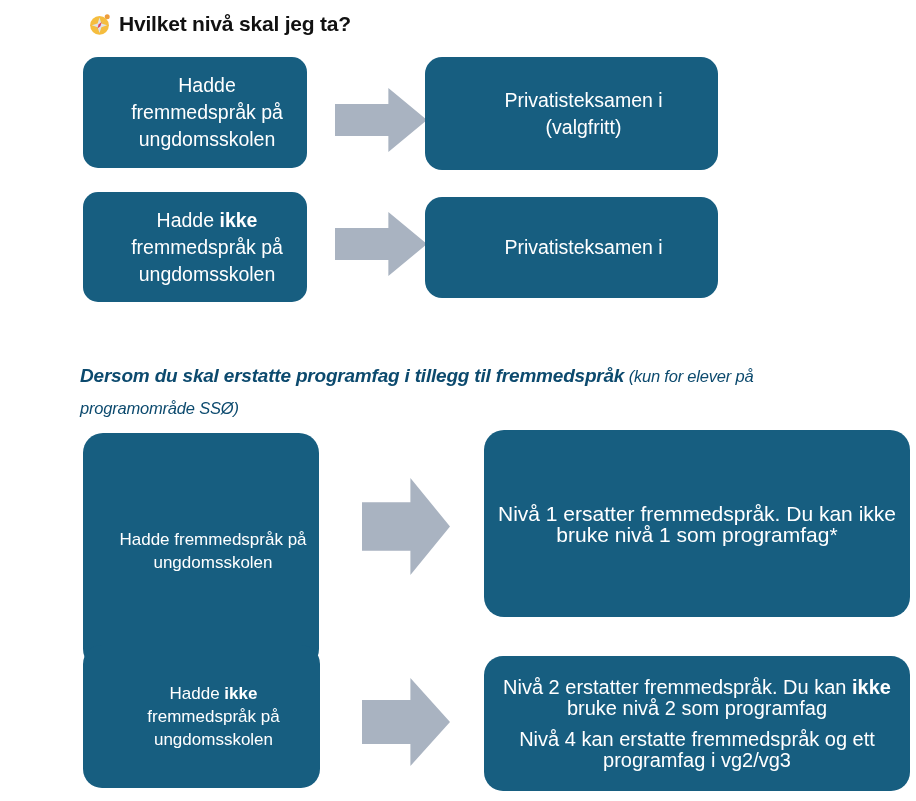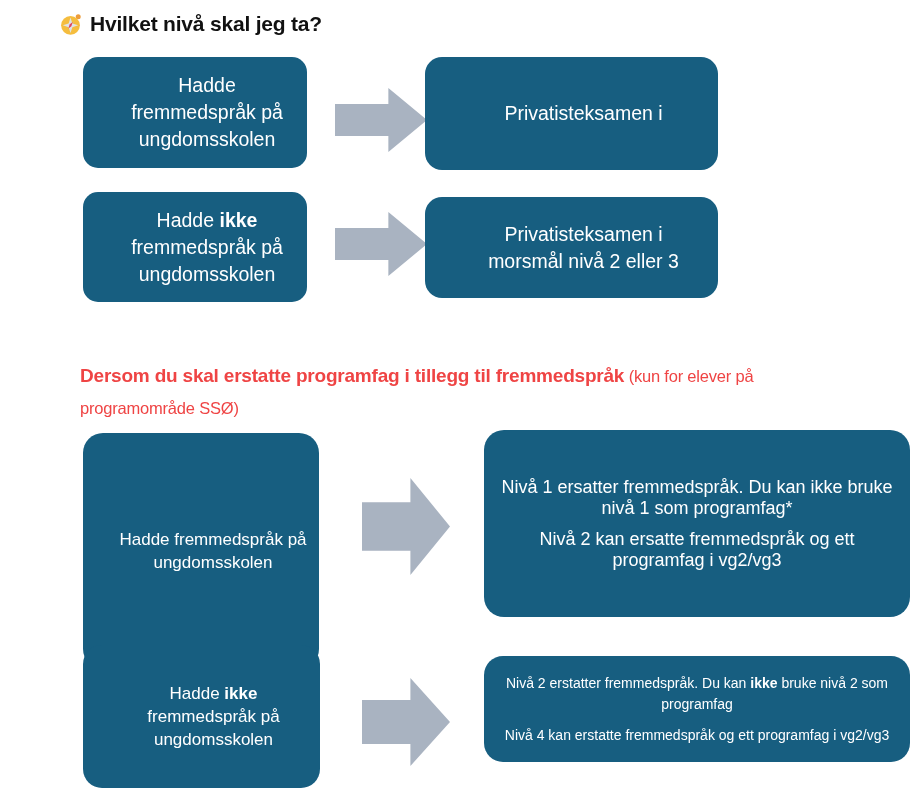--- a/index.html
+++ b/index.html
@@ -1,48 +1,48 @@
 <!DOCTYPE html>
 <html><head>
 <meta charset="utf-8">
 <style>
   html,body{margin:0;padding:0;background:#ffffff;}
   .page{
     position:relative;width:916px;height:801px;background:#ffffff;overflow:hidden;
     font-family:"Liberation Sans", sans-serif;color:#000;
   }
   
-  .title-row{position:absolute;left:60px;top:12px;display:flex;align-items:center;gap:8px;}
+  .title-row{position:absolute;left:89px;top:12px;display:flex;align-items:center;gap:8px;}
   .title-row h1{margin:0;font-size:21px;font-weight:700;letter-spacing:-0.2px;color:#111;}
   .emoji{display:inline-flex;width:22px;height:24px;}
   
   .box{
     position:absolute;background:#175E80;color:#fff;
     display:flex;flex-direction:column;justify-content:center;align-items:center;
     text-align:center;
   }
   .box .line{width:100%;margin-left:24px;}
   .box .para{margin:5px 12px;}
   
   .s1r1-left {left:83px;top:57px;width:224px;height:111px;border-radius:15px;font-size:19.5px;line-height:27px;}
   .s1r1-right{left:425px;top:57px;width:293px;height:113px;border-radius:17px;font-size:19.5px;line-height:27px;}
   .s1r2-left {left:83px;top:192px;width:224px;height:110px;border-radius:15px;font-size:19.5px;line-height:27px;}
   .s1r2-right{left:425px;top:197px;width:293px;height:101px;border-radius:17px;font-size:19.5px;line-height:27px;}
   .arrow{position:absolute;}
   .arrow1{left:335px;top:88px;width:92px;height:64px;}
   .arrow2{left:335px;top:212px;width:92px;height:64px;}
   
-  .heading{position:absolute;left:80px;top:360px;width:772px;font-size:19px;line-height:31px;color:#ef4444;letter-spacing:-0.2px;}
+  .heading{position:absolute;left:80px;top:360px;width:772px;font-size:19px;line-height:31px;color:#0c4a6e;letter-spacing:-0.2px;font-style:italic;}
   .heading .hb{font-weight:700;}
   .heading .hn{font-weight:400;font-size:16.5px;}
   
   .s2r1-left {left:83px;top:433px;width:236px;height:236px;border-radius:20px;font-size:17px;line-height:23px;}
-  .s2r1-right{left:484px;top:430px;width:426px;height:187px;border-radius:20px;font-size:18px;line-height:21px;}
+  .s2r1-right{left:484px;top:430px;width:426px;height:187px;border-radius:20px;font-size:21px;line-height:21px;}
   .s2r2-left {left:83px;top:645px;width:237px;height:143px;border-radius:19px;font-size:17px;line-height:23px;}
-  .s2r2-right{left:484px;top:656px;width:426px;height:106px;border-radius:19px;font-size:14px;line-height:21px;}
+  .s2r2-right{left:484px;top:656px;width:426px;height:135px;border-radius:19px;font-size:20px;line-height:21px;}
   .arrow3{left:362px;top:478px;width:88px;height:97px;}
   .arrow4{left:362px;top:678px;width:88px;height:88px;}
   b{font-weight:700;}
 </style>
 </head>
 <body>
 
 <div class="page">
 
   <div class="title-row">
@@ -61,49 +61,48 @@
   <div class="box s1r1-left">
     <div class="line">Hadde</div>
     <div class="line">fremmedspråk på</div>
     <div class="line">ungdomsskolen</div>
   </div>
   <svg class="arrow arrow1" viewBox="0 0 100 70" preserveAspectRatio="none">
     <polygon points="0,17.5 58,17.5 58,0 100,35 58,70 58,52.5 0,52.5" fill="#A9B3C1"></polygon>
   </svg>
   <div class="box s1r1-right">
     <div class="line">Privatisteksamen i</div>
+    <div class="line">(valgfritt)</div>
   </div>
 
   <div class="box s1r2-left">
     <div class="line"><span>Hadde </span><b>ikke</b></div>
     <div class="line">fremmedspråk på</div>
     <div class="line">ungdomsskolen</div>
   </div>
   <svg class="arrow arrow2" viewBox="0 0 100 70" preserveAspectRatio="none">
     <polygon points="0,17.5 58,17.5 58,0 100,35 58,70 58,52.5 0,52.5" fill="#A9B3C1"></polygon>
   </svg>
   <div class="box s1r2-right">
     <div class="line">Privatisteksamen i</div>
-    <div class="line">morsmål nivå 2 eller 3</div>
   </div>
 
   <div class="heading">
     <span class="hb">Dersom du skal erstatte programfag i tillegg til fremmedspråk</span><span class="hn"> (kun for elever på programområde SSØ)</span>
   </div>
 
   <div class="box s2r1-left">
     <div class="line">Hadde fremmedspråk på</div>
     <div class="line">ungdomsskolen</div>
   </div>
   <svg class="arrow arrow3" viewBox="0 0 100 70" preserveAspectRatio="none">
     <polygon points="0,17.5 55,17.5 55,0 100,35 55,70 55,52.5 0,52.5" fill="#A9B3C1"></polygon>
   </svg>
   <div class="box s2r1-right">
     <div class="para">Nivå 1 ersatter fremmedspråk. Du kan ikke bruke nivå 1 som programfag*</div>
-    <div class="para">Nivå 2 kan ersatte fremmedspråk og ett programfag i vg2/vg3</div>
   </div>
 
   <div class="box s2r2-left">
     <div class="line"><span>Hadde </span><b>ikke</b></div>
     <div class="line">fremmedspråk på</div>
     <div class="line">ungdomsskolen</div>
   </div>
   <svg class="arrow arrow4" viewBox="0 0 100 70" preserveAspectRatio="none">
     <polygon points="0,17.5 55,17.5 55,0 100,35 55,70 55,52.5 0,52.5" fill="#A9B3C1"></polygon>
   </svg>

